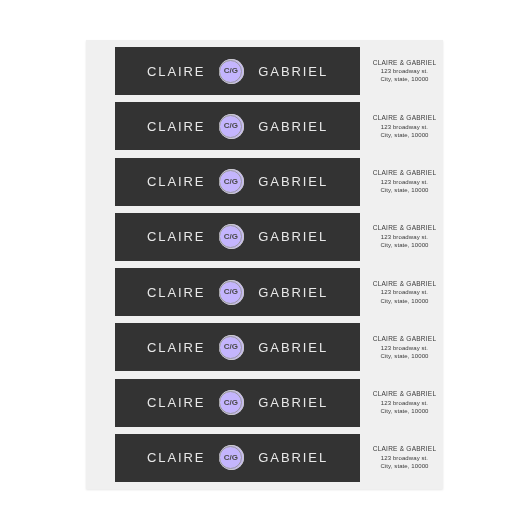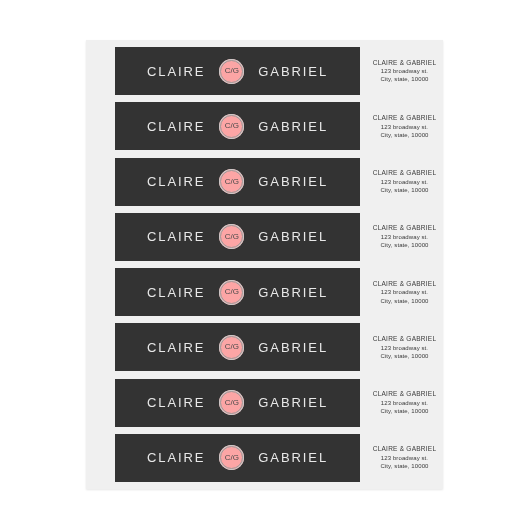--- a/index.html
+++ b/index.html
@@ -87,26 +87,26 @@
     font-weight: 400;
     line-height: 1;
     white-space: nowrap;
   }
 
   
   .monogram {
     width: 25px;
     height: 25px;
     border-radius: 50%;
-    background: #fca5a5;
-    display: flex;
-    align-items: center;
-    justify-content: center;
+    background: #c4b5fd;
+    display: flex;
+    align-items: center;
     box-shadow: inset 0 0 0 1px #c9c9c9;
     flex: 0 0 auto;
+    font-weight: bold;
   }
   .monogram-inner {
     width: 21px;
     height: 21px;
     border-radius: 50%;
     border: 1px solid #9a9a9a;
     display: flex;
     align-items: center;
     justify-content: center;
   }

